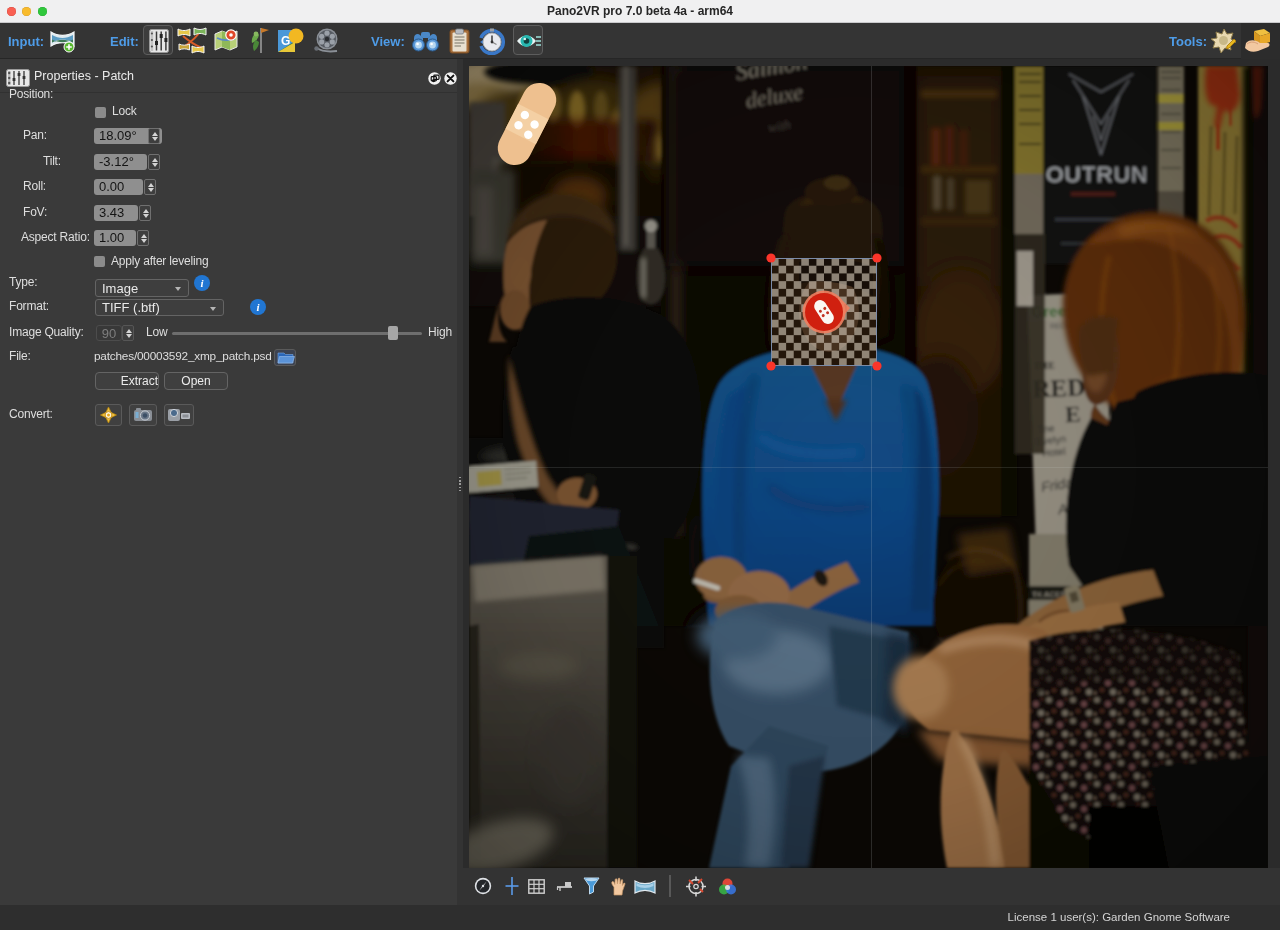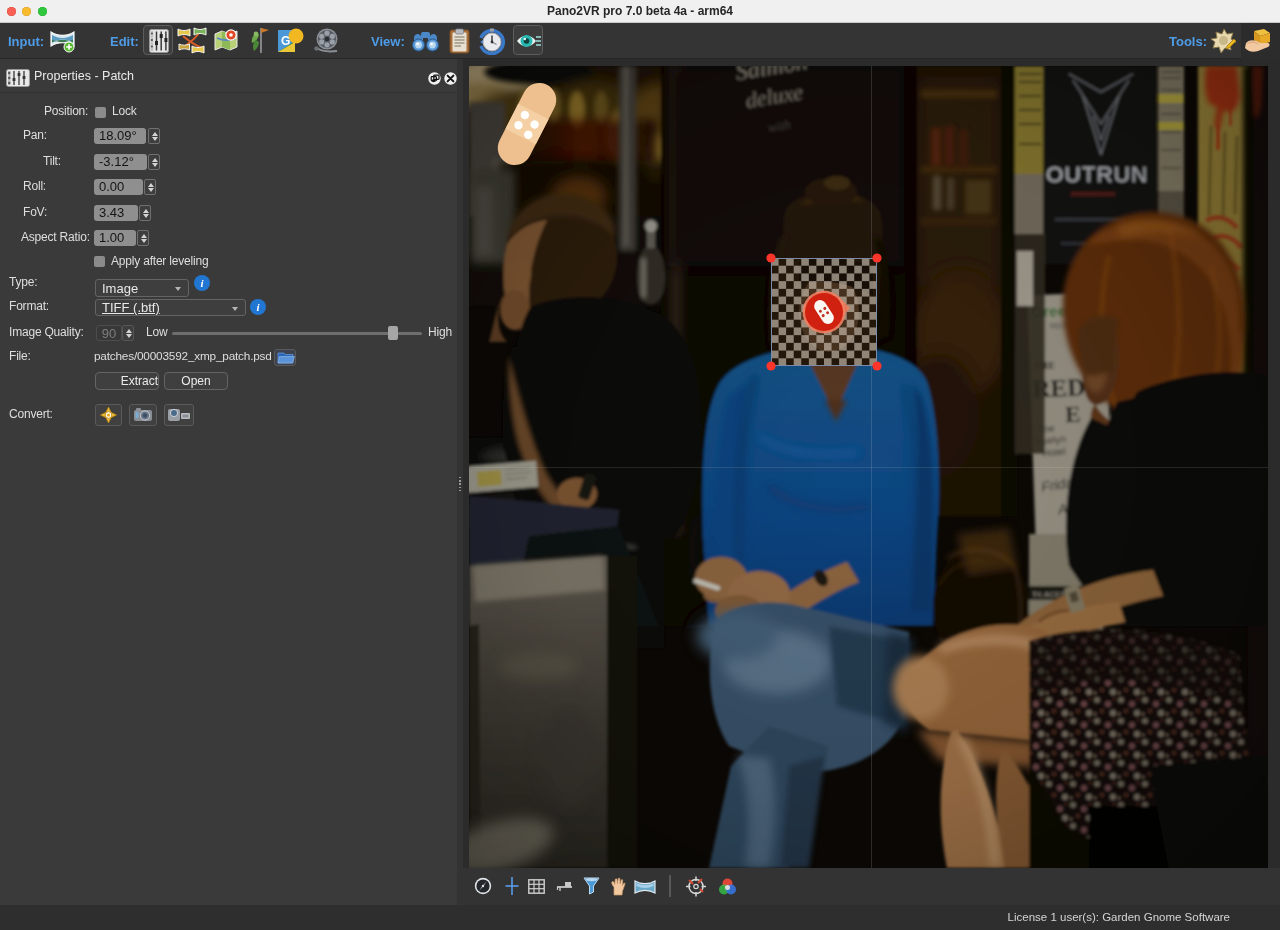--- a/index.html
+++ b/index.html
@@ -204,26 +204,26 @@
   </svg>
   <svg class="abs" style="left:428px; top:13px;" width="29" height="13" viewBox="0 0 29 13">
     <circle cx="6.5" cy="6.5" r="6.2" fill="#f2f2f2"></circle>
     <rect x="3.2" y="4.6" width="5.2" height="4.2" rx="0.8" fill="none" stroke="#111" stroke-width="1.2"></rect>
     <rect x="5.8" y="3.2" width="5.2" height="4.2" rx="0.8" fill="none" stroke="#111" stroke-width="1.2"></rect>
     <circle cx="5.6" cy="8.6" r="1.6" fill="#111"></circle>
     <circle cx="22.5" cy="6.5" r="6.2" fill="#f2f2f2"></circle>
     <path d="M19.6 3.6 L25.4 9.4 M25.4 3.6 L19.6 9.4" stroke="#111" stroke-width="2" stroke-linecap="round"></path>
   </svg>
 
-  <div class="lbl" style="left:9px; top:45px;margin-left:35px;">Position:</div>
+  <div class="lbl" style="left:9px; top:28px;">Position:</div>
   <div class="chk" style="left:95px; top:48px;"></div>
   <div class="lbl" style="left:112px; top:45px;">Lock</div>
 
   <div class="lbl" style="left:23px; top:69px;">Pan:</div>
-  <div class="field" style="left:94px; top:69px; width:52px;">18.09°</div>
+  <div class="field" style="left:94px; top:69px; width:68px;">18.09°</div>
   <div class="spin" style="left:148px; top:69px;"></div>
 
   <div class="lbl" style="left:23px; top:95px;margin-left:20px;">Tilt:</div>
   <div class="field" style="left:94px; top:95px; width:53px;">-3.12°</div>
   <div class="spin" style="left:148px; top:95px;"></div>
 
   <div class="lbl" style="left:23px; top:120px;">Roll:</div>
   <div class="field" style="left:94px; top:120px; width:49px;">0.00</div>
   <div class="spin" style="left:144px; top:120px;"></div>
 
@@ -236,21 +236,21 @@
   <div class="spin" style="left:137px; top:171px;"></div>
 
   <div class="chk" style="left:94px; top:197px;"></div>
   <div class="lbl" style="left:111px; top:195px;">Apply after leveling</div>
 
   <div class="lbl" style="left:9px; top:216px;">Type:</div>
   <div class="drop" style="left:95px; top:220px; width:94px; height:18px; line-height:17px;">Image</div>
   <div class="info" style="left:194px; top:216px;">i</div>
 
   <div class="lbl" style="left:9px; top:240px;">Format:</div>
-  <div class="drop" style="left:95px; top:240px; width:151px; height:17px; line-height:16px;text-decoration:underline;">TIFF (.btf)</div>
+  <div class="drop" style="left:95px; top:240px; width:129px; height:17px; line-height:16px;">TIFF (.btf)</div>
   <div class="info" style="left:250px; top:240px;">i</div>
 
   <div class="lbl" style="left:9px; top:266px;">Image Quality:</div>
   <div class="field" style="left:96px; top:266px; width:26px; background:#383838; border:1px solid #4c4c4c; color:#7d7d7d; text-align:center; padding-left:0;">90</div>
   <div class="spin" style="left:122px; top:266px; border-color:#565656;"></div>
   <div class="lbl" style="left:146px; top:266px;">Low</div>
   <div style="position:absolute; left:172px; top:273px; width:250px; height:3px; background:#6e6e6e; border-radius:2px;"></div>
   <div style="position:absolute; left:388px; top:267px; width:10px; height:14px; background:#a6a6a6; border-radius:2px;"></div>
   <div class="lbl" style="left:428px; top:266px;">High</div>
 

